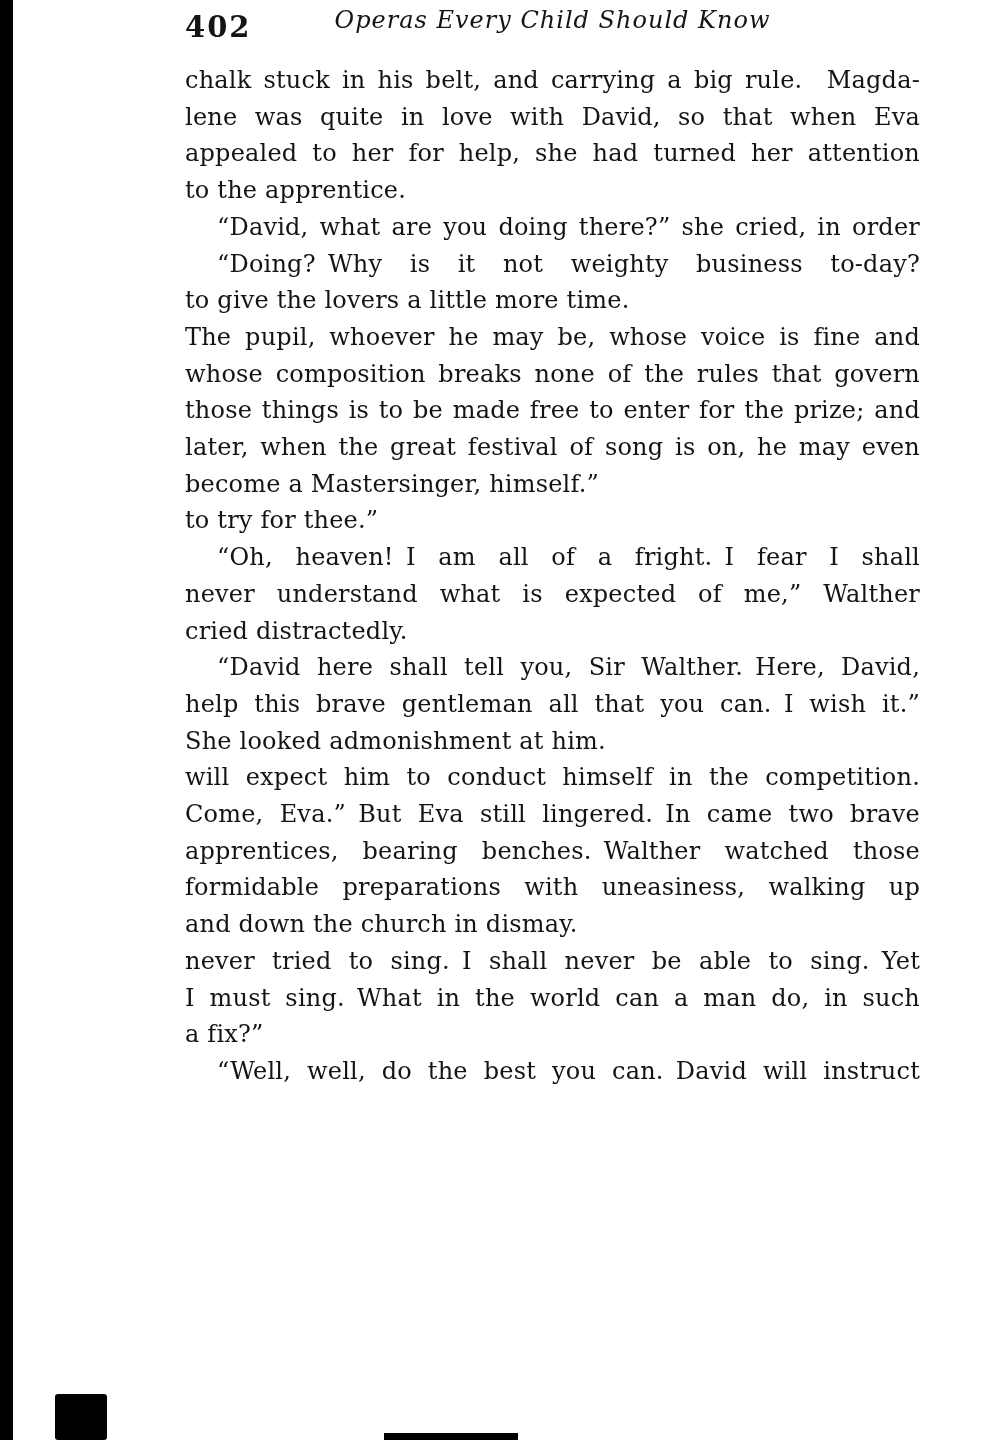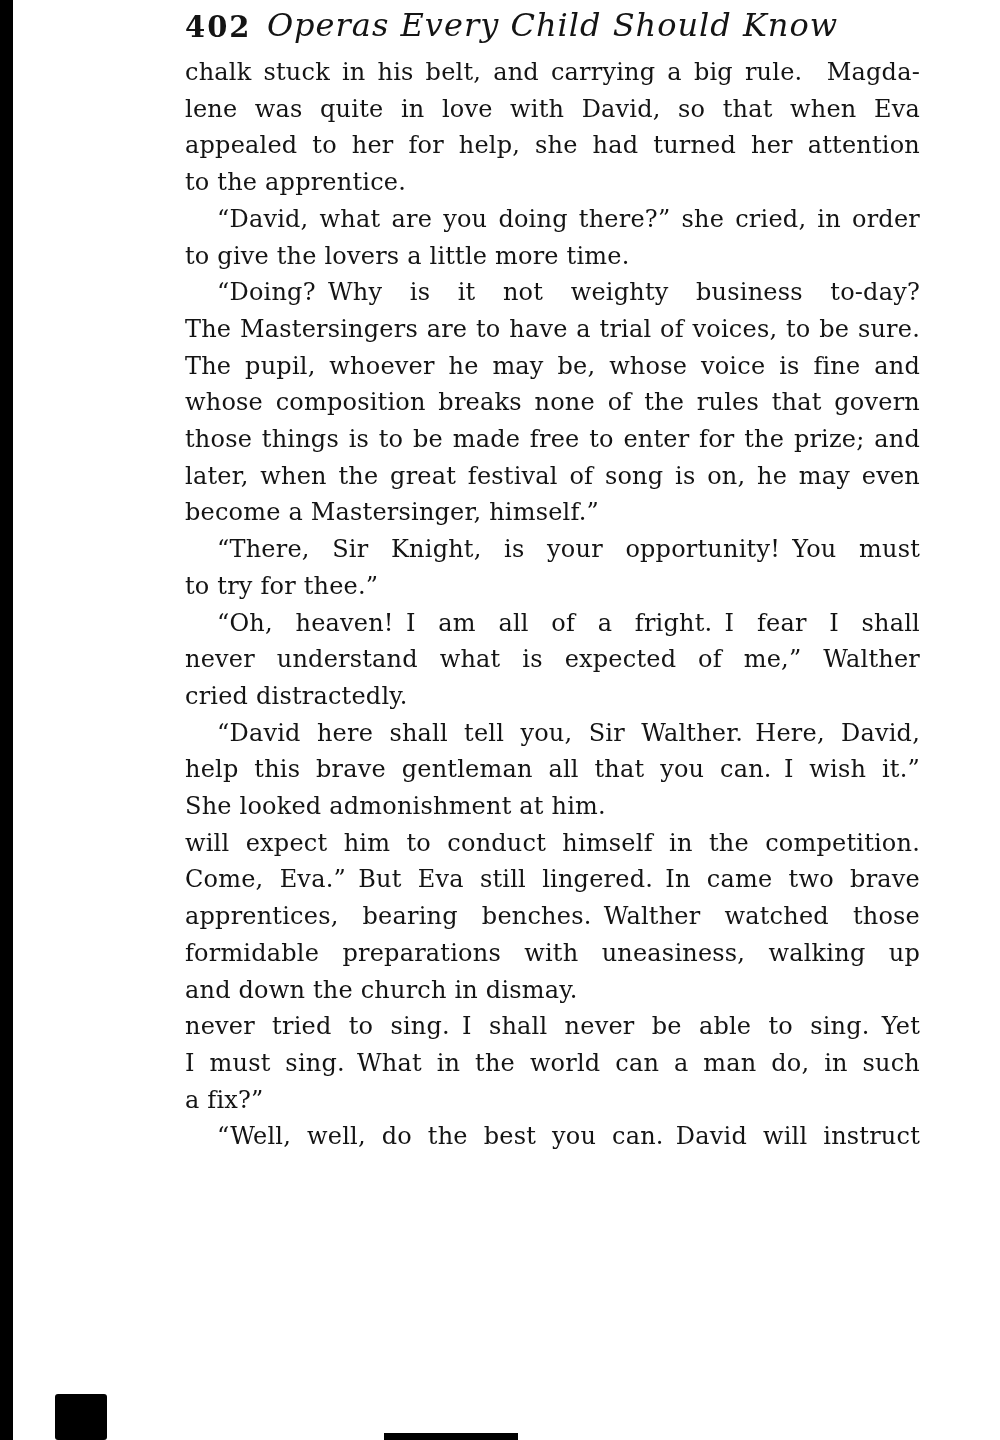--- a/index.html
+++ b/index.html
@@ -21,29 +21,29 @@
   }
   .pagenum {
     position: absolute; left: 0; top: 4px;
     font-size: 29px; font-weight: 700; letter-spacing: 2px;
   }
   .running-title {
     position: absolute; left: 0; top: 0;
     width: 100%;
     text-align: center;
     font-style: italic;
-    font-size: 32px;
+    font-size: 24px;
     letter-spacing: 1px;
     white-space: nowrap;
   }
 
   
   .body-text {
     position: absolute;
-    left: 185px; top: 54px;
+    left: 185px; top: 62px;
     width: 735px;
     font-size: 24px;
     line-height: 36.7px;
     letter-spacing: 0.2px;
   }
   .line {
     text-align: justify;
     text-align-last: justify;
     white-space: normal;
   }
@@ -80,29 +80,27 @@
     <span class="pagenum">402</span>
     <span class="running-title">Operas Every Child Should Know</span>
   </header>
 
   <main class="body-text" id="body-text">
       <div class="line">chalk stuck in his belt, and carrying a big rule.  Magda-</div>
       <div class="line">lene was quite in love with David, so that when Eva</div>
       <div class="line">appealed to her for help, she had turned her attention</div>
       <div class="line end">to the apprentice.</div>
       <div class="line indent">“David, what are you doing there?” she cried, in order</div>
+      <div class="line indent">“Doing? Why is it not weighty business to-day?</div>
       <div class="line end">to give the lovers a little more time.</div>
-      <div class="line indent">“Doing? Why is it not weighty business to-day?</div>
-      <div class="line">The Mastersingers are to have a trial of voices, to be sure.</div>
       <div class="line">The pupil, whoever he may be, whose voice is fine and</div>
       <div class="line">whose composition breaks none of the rules that govern</div>
       <div class="line">those things is to be made free to enter for the prize; and</div>
       <div class="line">later, when the great festival of song is on, he may even</div>
       <div class="line end">become a Mastersinger, himself.”</div>
-      <div class="line indent">“There, Sir Knight, is your opportunity! You must</div>
       <div class="line end">to try for thee.”</div>
       <div class="line indent">“Oh, heaven! I am all of a fright. I fear I shall</div>
       <div class="line">never understand what is expected of me,” Walther</div>
       <div class="line end">cried distractedly.</div>
       <div class="line indent">“David here shall tell you, Sir Walther. Here, David,</div>
       <div class="line">help this brave gentleman all that you can. I wish it.”</div>
       <div class="line end">She looked admonishment at him.</div>
       <div class="line">will expect him to conduct himself in the competition.</div>
       <div class="line">Come, Eva.” But Eva still lingered. In came two brave</div>
       <div class="line">apprentices, bearing benches. Walther watched those</div>

